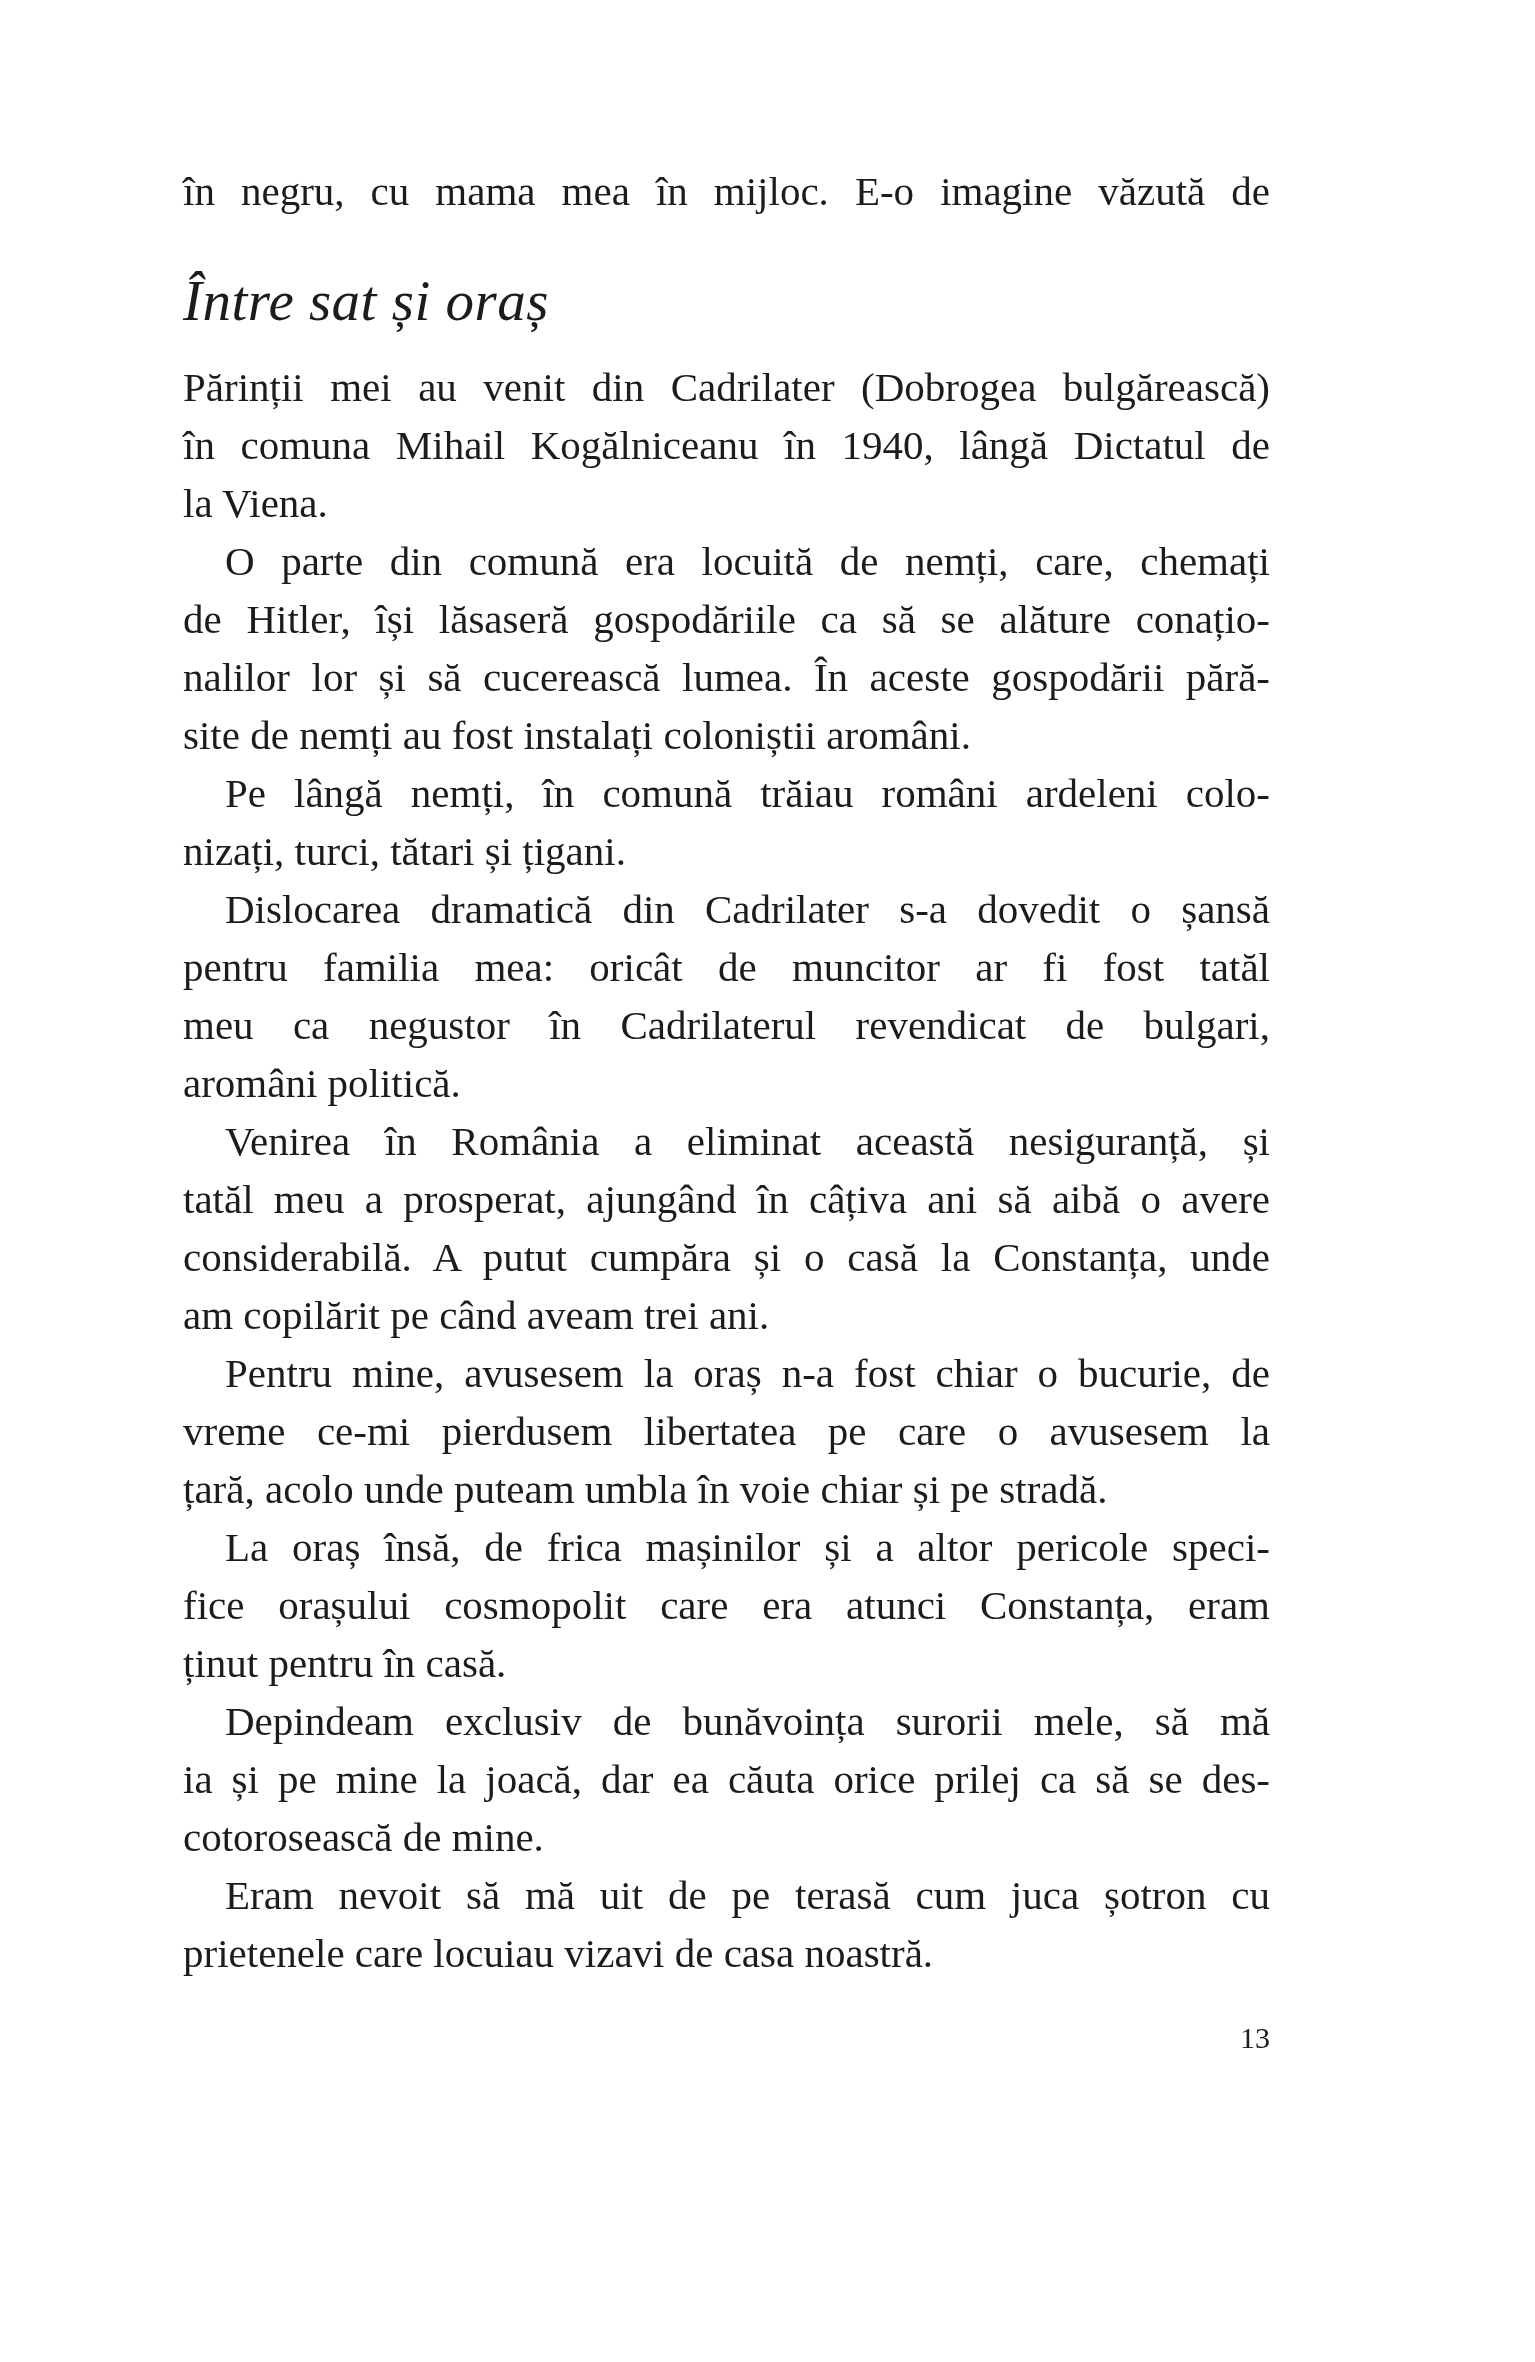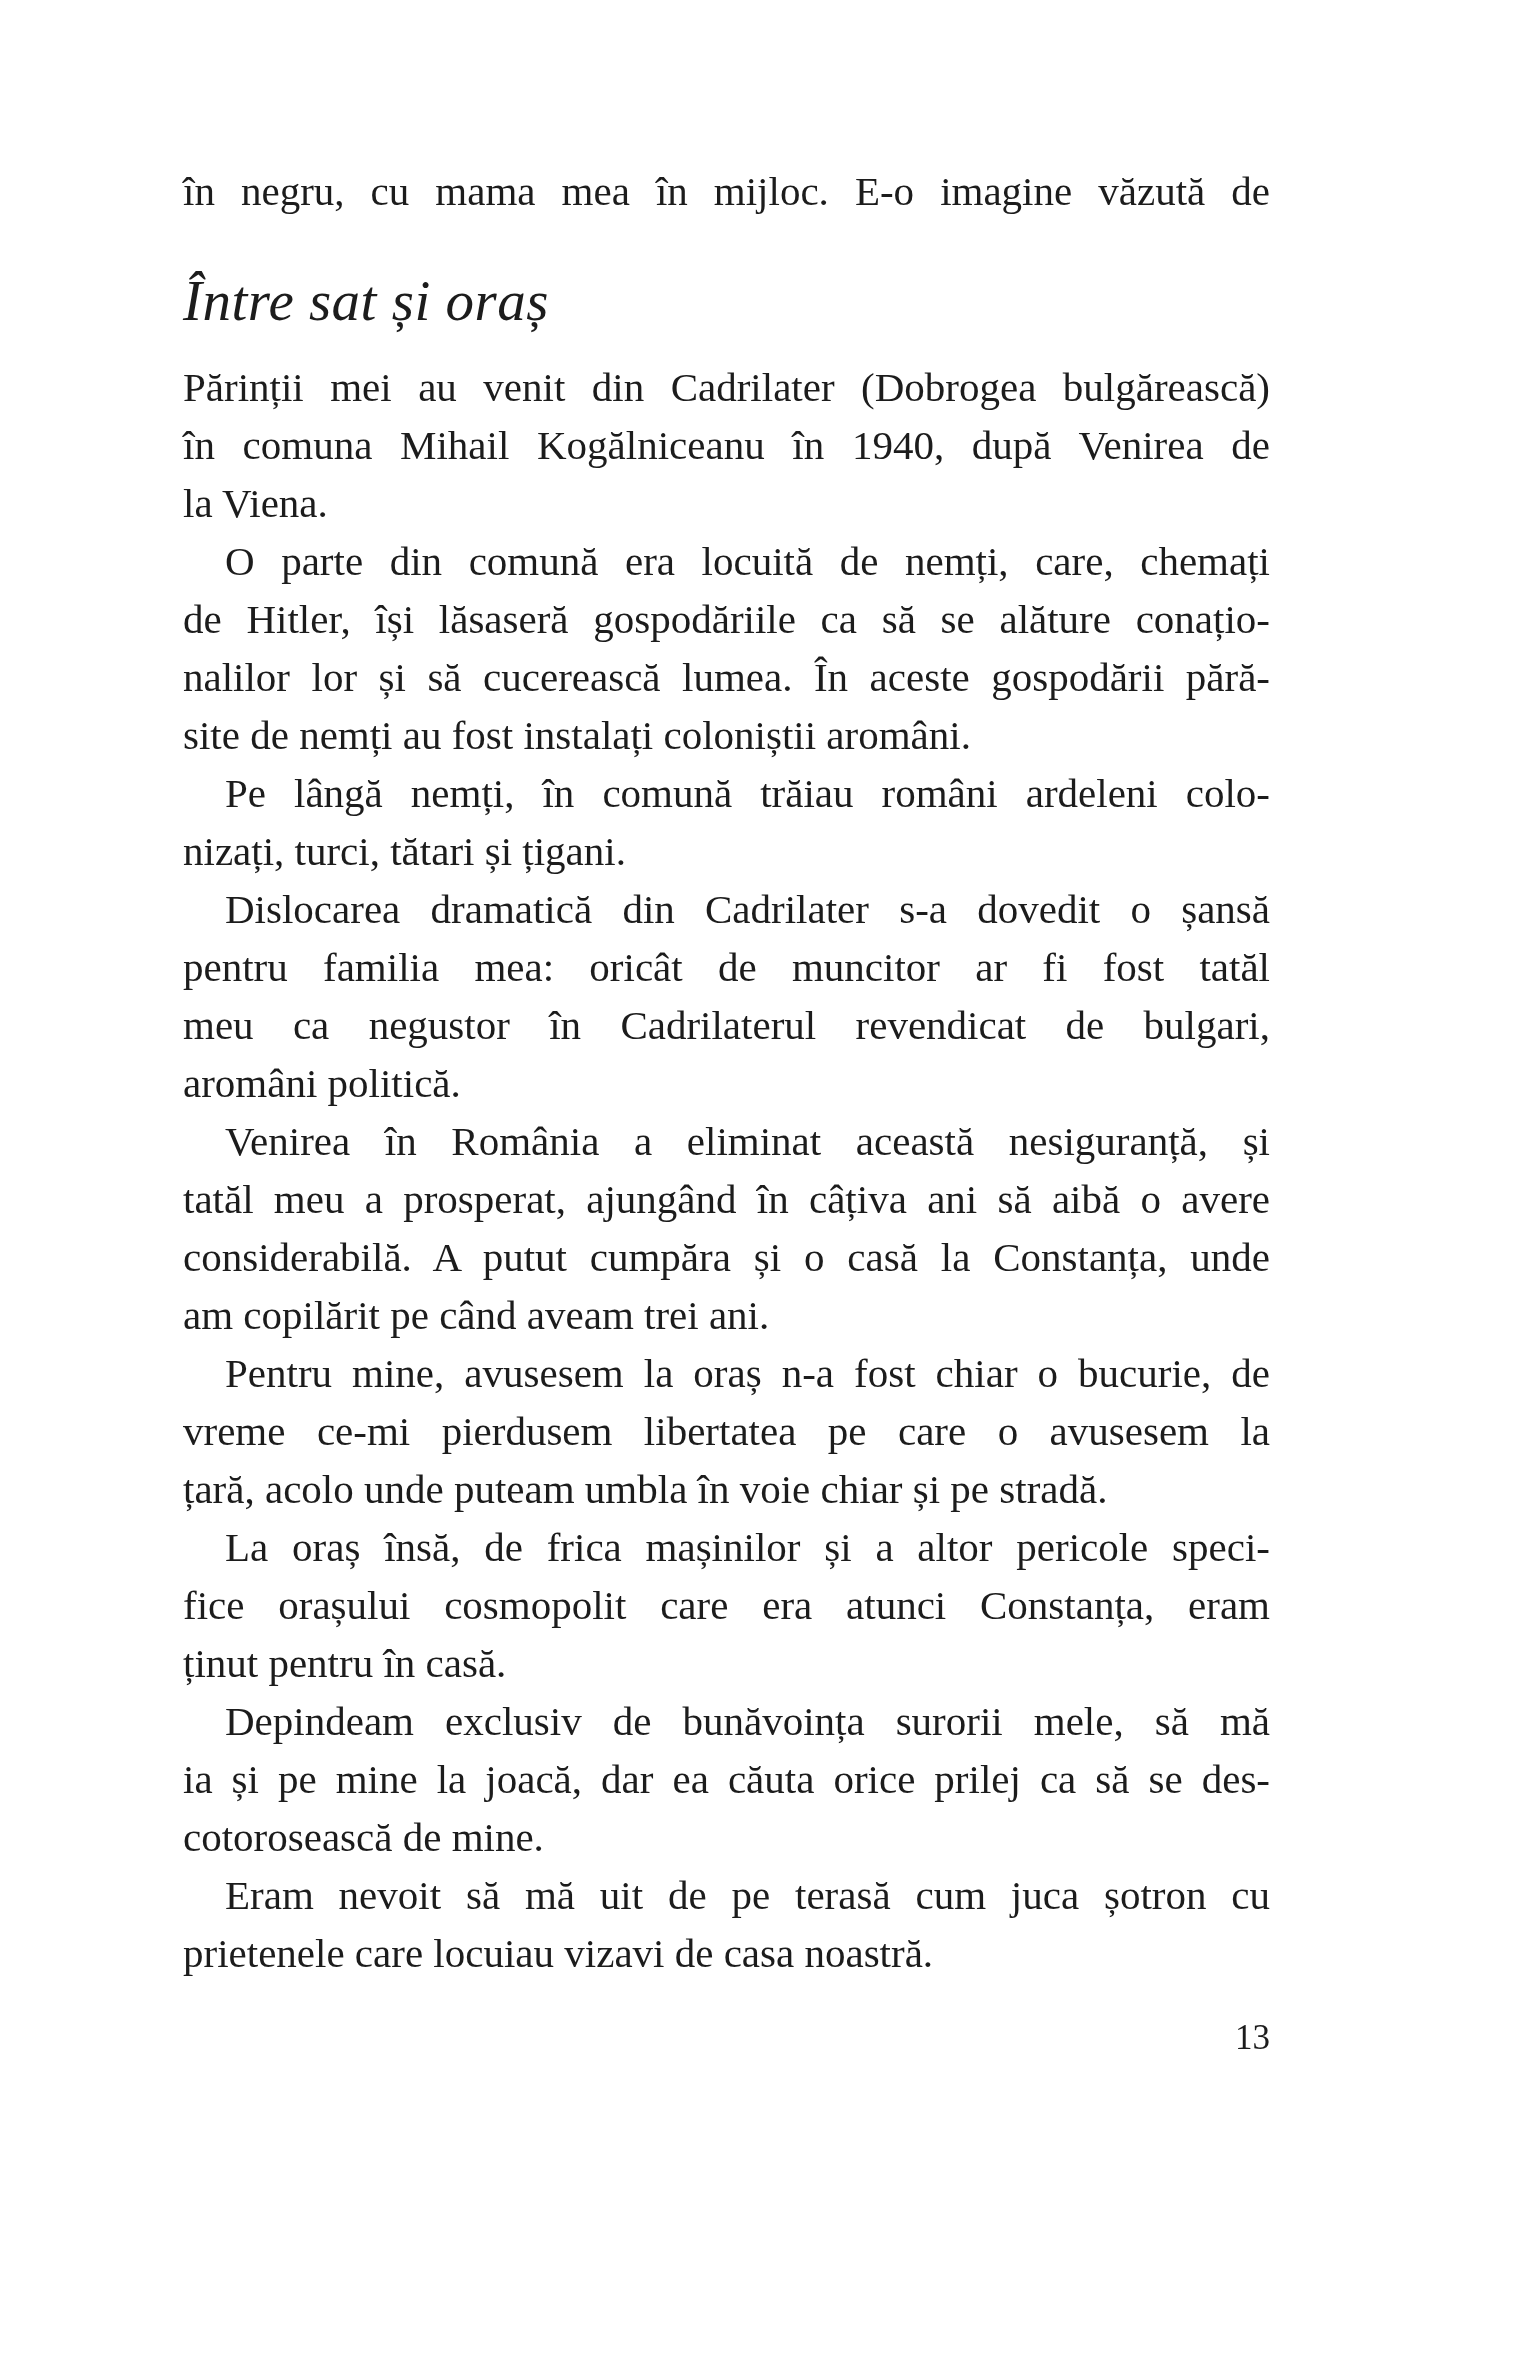--- a/index.html
+++ b/index.html
@@ -47,41 +47,41 @@
     font-weight: normal;
     font-size: 57px;
     line-height: 62px;
     margin: 50px 0 26px 0;
     color: #1c1c1c;
     letter-spacing: 0.5px;
   }
   .pagenum {
     margin-top: 34px;
     text-align: right;
-    font-size: 35px;
+    font-size: 30px;
     line-height: 44px;
     color: #1c1c1c;
   }
 </style>
 </head>
 <body>
 
 <div class="page" style="background: rgb(255, 255, 255);">
   <div class="textblock" style="color: rgb(28, 28, 28);">
 
     <div class="para" id="continuation">
         <div class="line j">în negru, cu mama mea în mijloc. E-o imagine văzută de</div>
       </div>
 
     <h2 class="heading">Între sat și oraș</h2>
 
     <div id="paragraphs">
         <div class="para">
           <div class="line j">Părinții mei au venit din Cadrilater (Dobrogea bulgărească)</div>
-          <div class="line j">în comuna Mihail Kogălniceanu în 1940, după Venirea de</div>
+          <div class="line j">în comuna Mihail Kogălniceanu în 1940, lângă Dictatul de</div>
           <div class="line">la Viena.</div>
         </div>
         <div class="para">
           <div class="line j ind">O parte din comună era locuită de nemți, care, chemați</div>
           <div class="line j">de Hitler, își lăsaseră gospodăriile ca să se alăture conațio-</div>
           <div class="line j">nalilor lor și să cucerească lumea. În aceste gospodării pără-</div>
           <div class="line">site de nemți au fost instalați coloniștii aromâni.</div>
         </div>
         <div class="para">
           <div class="line j ind">Pe lângă nemți, în comună trăiau români ardeleni colo-</div>

